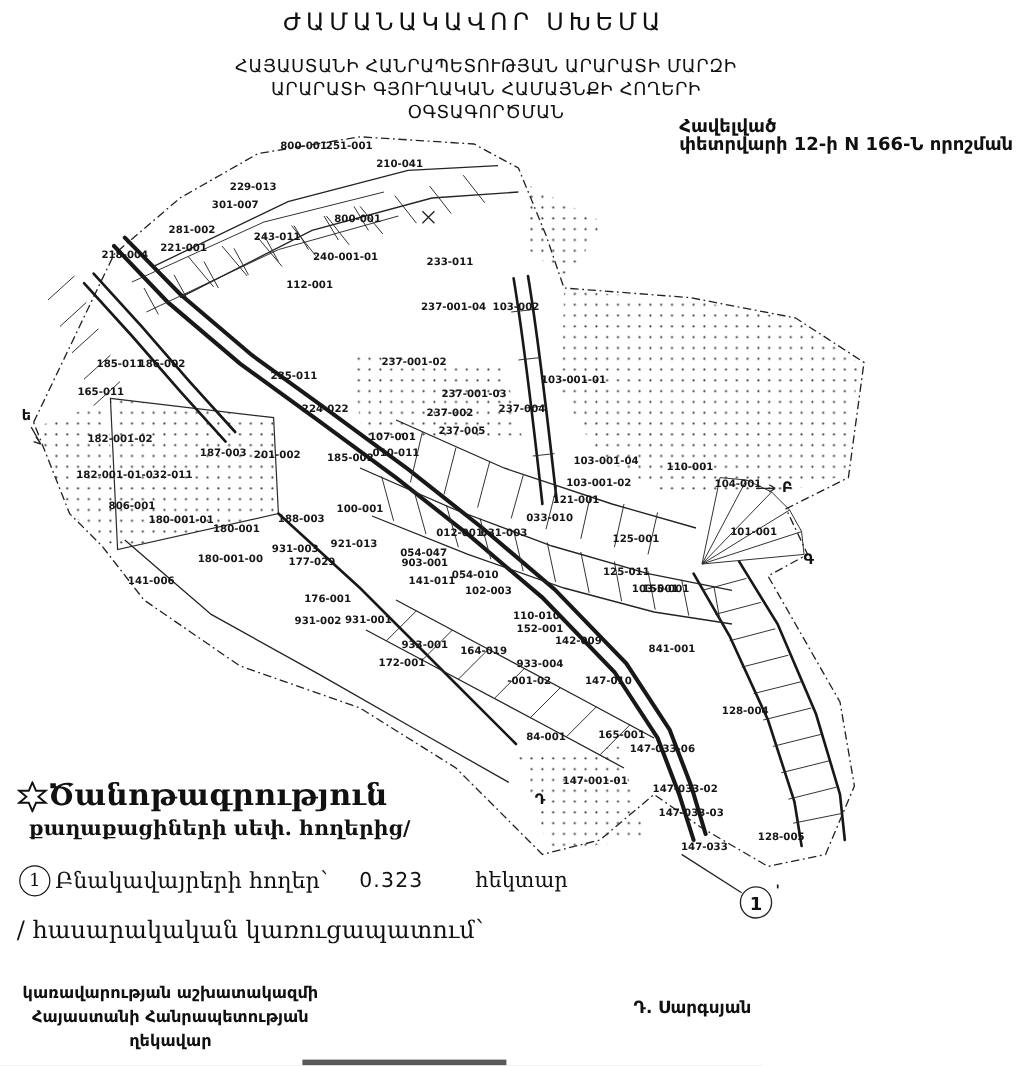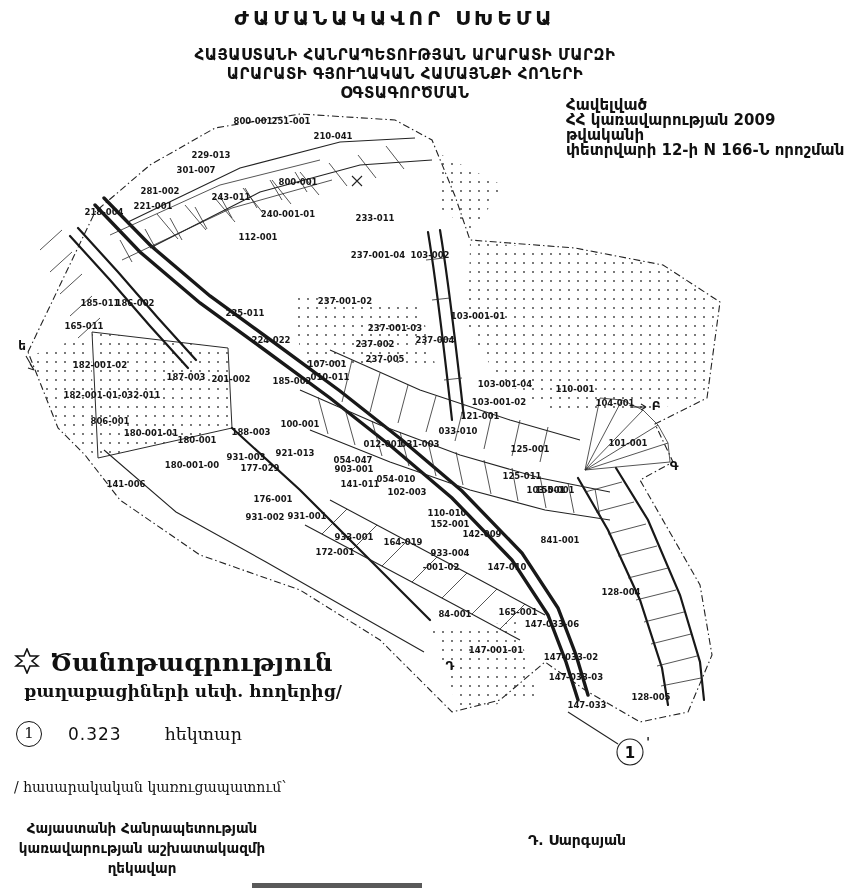--- a/index.html
+++ b/index.html
@@ -1,47 +1,47 @@
 <!DOCTYPE html>
 <html><head>
 <meta charset="utf-8">
 <style>
   html,body{margin:0;padding:0;background:#e8e8e8;}
   #page{position:relative;width:854px;height:888px;background:#ffffff;overflow:hidden;
         font-family:"DejaVu Sans",sans-serif;color:#111;}
   
   .hdr{position:absolute;top:6px;left:0;width:790px;text-align:center;}
-  .title{font-size:20px;font-weight:700;letter-spacing:4px;}
+  .title{font-size:20px;font-weight:400;letter-spacing:4px;}
   .subhdr{position:absolute;top:46px;left:0;width:810px;text-align:center;
-          font-size:15px;font-weight:700;line-height:19px;letter-spacing:.5px;}
+          font-size:15px;font-weight:400;line-height:19px;letter-spacing:.5px;}
   .annot{position:absolute;top:98px;left:566px;width:288px;
          font-size:15px;font-weight:700;line-height:15px;}
   
   #map-svg{position:absolute;left:0;top:0;width:854px;height:888px;}
   .plbl{font:600 8.5px "DejaVu Sans",sans-serif;fill:#161616;text-anchor:middle;}
   .pletter{font:700 12px "DejaVu Sans",sans-serif;fill:#111;text-anchor:middle;}
   .rd{stroke:#181818;stroke-width:3.4;fill:none;stroke-linecap:round;}
   .rd2{stroke:#181818;stroke-width:2.2;fill:none;stroke-linecap:round;}
   .ln{stroke:#232323;stroke-width:1.1;fill:none;}
   .thin{stroke:#2a2a2a;stroke-width:.8;fill:none;}
   .bnd{stroke:#222;stroke-width:1.1;fill:none;stroke-dasharray:7 3 1.5 3;}
   .dotfill{fill:url(#dots);stroke:#2a2a2a;stroke-width:1;}
   .dotonly{fill:url(#dots);stroke:none;}
   
   .legend{position:absolute;left:14px;top:648px;width:470px;font-family:"DejaVu Serif",serif;}
-  .leg-row1{display:flex;align-items:flex-start;gap:10px;}
+  .leg-row1{display:flex;align-items:flex-end;gap:0;}
   .leg-title{font-size:25px;font-weight:700;}
   .leg-sub{margin:4px 0 0 10px;font-size:17px;font-weight:bold;}
   .leg-item{margin:20px 0 0 2px;display:flex;align-items:center;}
   .circ-num{display:inline-block;width:24px;height:24px;border:1.6px solid #111;border-radius:50%;
             text-align:center;line-height:23px;font-size:15px;flex:0 0 auto;}
   .leg-item-label{font-size:18.5px;margin-left:4px;}
   .leg-item-value{font-family:"DejaVu Sans",sans-serif;font-size:17px;margin-left:26px;letter-spacing:1px;}
   .leg-item-unit{font-size:17.5px;margin-left:43px;}
-  .leg-foot{margin:32px 0 0 0;font-size:14px;}
+  .leg-foot{margin:16px 0 0 0;font-size:20px;}
   
   .foot-left{position:absolute;left:8px;top:818px;width:268px;text-align:center;
              font-size:13.5px;font-weight:700;line-height:20px;}
   .signature{position:absolute;left:528px;top:832px;font-size:14px;font-weight:700;}
   .scan-artifact{position:absolute;left:252px;top:883px;width:170px;height:5px;background:#222;opacity:.75;}
 </style>
 </head>
 <body>
 
 <div id="page">
@@ -213,41 +213,41 @@
   <div class="hdr">
     <span class="title">ԺԱՄԱՆԱԿԱՎՈՐ ՍԽԵՄԱ</span>
   </div>
   <div class="subhdr">
     <div>ՀԱՅԱՍՏԱՆԻ ՀԱՆՐԱՊԵՏՈՒԹՅԱՆ ԱՐԱՐԱՏԻ ՄԱՐԶԻ</div>
     <div>ԱՐԱՐԱՏԻ  ԳՅՈՒՂԱԿԱՆ ՀԱՄԱՅՆՔԻ ՀՈՂԵՐԻ</div>
     <div>ՕԳՏԱԳՈՐԾՄԱՆ</div>
   </div>
   <div class="annot">
     <div>Հավելված</div>
-    <div>ՀՀ կառավարության 2009 թվականի</div>
     <div>փետրվարի 12-ի N 166-Ն որոշման</div>
   </div>
 
   <div class="legend">
     <div class="leg-row1">
       <svg width="26" height="26" viewBox="0 0 26 26">
         <path d="M13,1 L16,8 L24,8 L18,13 L24,18 L16,18 L13,25 L10,18 L2,18 L8,13 L2,8 L10,8 Z" fill="none" stroke="#111" stroke-width="1.6"></path>
       </svg>
       <span class="leg-title">Ծանոթագրություն</span>
     </div>
     <div class="leg-sub">քաղաքացիների սեփ. հողերից/</div>
     <div class="leg-item">
       <span class="circ-num">1</span>
+      <span class="leg-item-label">Բնակավայրերի հողեր՝</span>
       <span class="leg-item-value">0.323</span>
       <span class="leg-item-unit">հեկտար</span>
     </div>
     <div class="leg-foot">/ հասարակական կառուցապատում՝</div>
   </div>
 
   <div class="foot-left">
+    <div>կառավարության աշխատակազմի</div>
     <div>Հայաստանի Հանրապետության</div>
-    <div>կառավարության աշխատակազմի</div>
     <div>ղեկավար</div>
   </div>
   <div class="signature">Դ. Սարգսյան</div>
   <div class="scan-artifact"></div>
 
 </div>
 
 </body></html>

